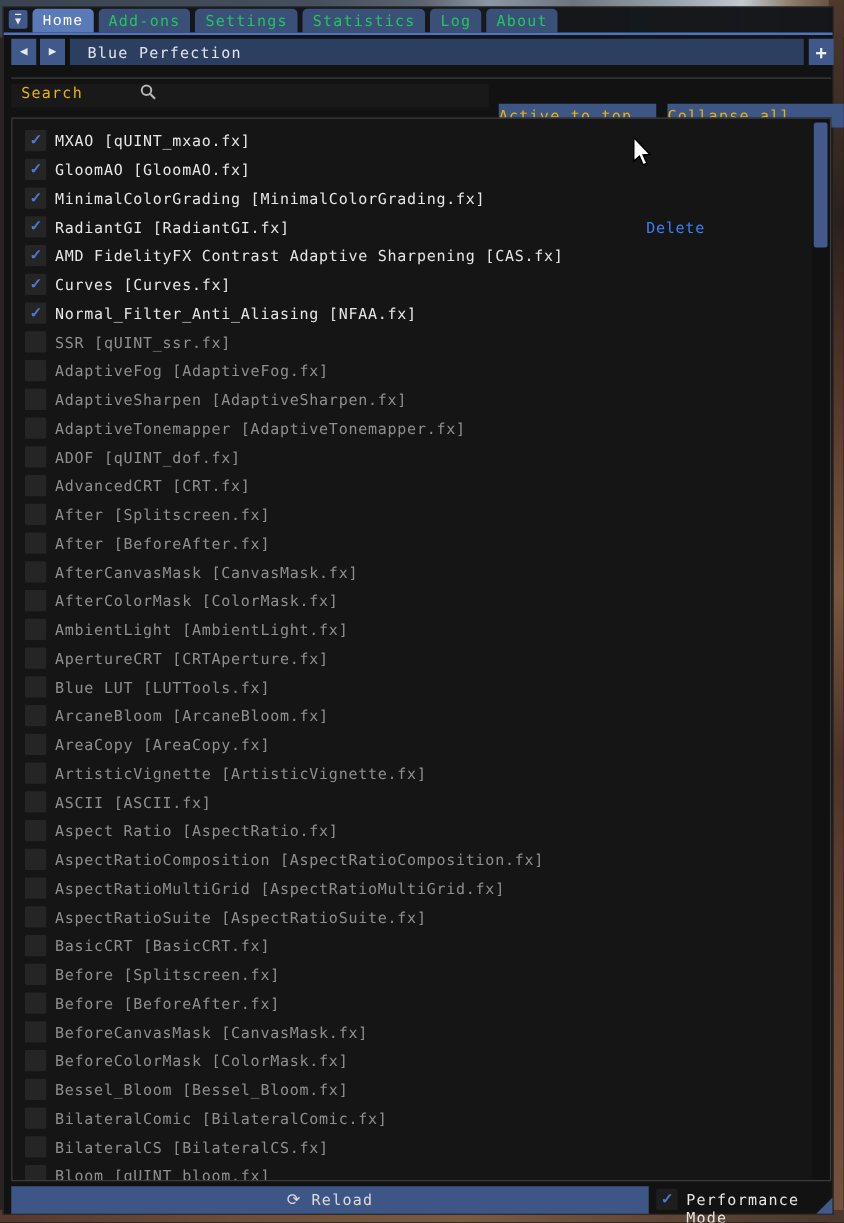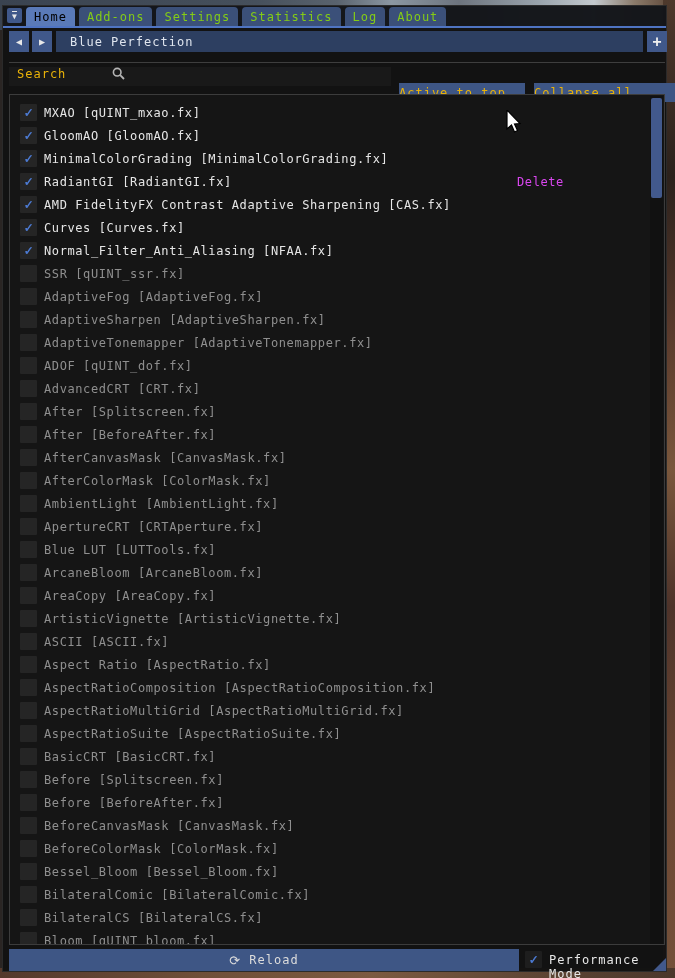--- a/index.html
+++ b/index.html
@@ -19,22 +19,22 @@
   .window { position:absolute; left:2px; top:5px; width:665px; height:967px;
     background:rgba(18,18,18,0.97); border:1px solid rgba(90,90,90,0.35); }
 
   
   .tabbar { position:absolute; left:0; top:0; width:100%; height:22px;
     background:rgba(22,27,36,0.45); border-bottom:2px solid #4f74c2; display:flex; align-items:flex-end; }
   .collapse-btn { width:15px; height:15px; margin:0 4px 3px 4px; background:#40588a; border-radius:2px;
     display:flex; align-items:center; justify-content:center; color:#e8e8e8; font-size:8px; line-height:1; cursor:default; }
   .collapse-btn .glyph { border-top:1.5px solid #e8e8e8; padding-top:1px; }
   .tab { height:19px; padding:3px 8px 2px 8px; margin-right:4px; border-radius:4px 4px 0 0;
-    background:rgba(66,90,138,0.85); color:#84cc16; white-space:nowrap; letter-spacing:1px; }
-  .tab.active { background:#5a7ab8; color:#000000; }
+    background:rgba(66,90,138,0.85); color:#22c55e; white-space:nowrap; letter-spacing:1px; }
+  .tab.active { background:#5a7ab8; color:#ffffff;font-family:Liberation Mono, monospace; }
 
   
   .preset-row { position:absolute; left:0; top:25px; width:100%; height:21px; }
   .nav-btn { position:absolute; top:0; width:20px; height:21px; background:#40588a; color:#e8e8e8;
     display:flex; align-items:center; justify-content:center; font-size:10px; }
   .nav-prev { left:6px; } .nav-next { left:29px; }
   .preset-field { position:absolute; left:53px; top:0; width:587px; height:21px; background:#2d3f61;
     color:#dfe5ee; display:flex; align-items:center; padding-left:14px; letter-spacing:1px; }
   .add-btn { position:absolute; left:644px; top:0; width:20px; height:21px; background:#40588a; color:#f0f0f0;
     display:flex; align-items:center; justify-content:center; font-size:15px; font-weight:bold; }
@@ -54,21 +54,21 @@
   
   .effect-list { position:absolute; left:6px; top:88px; width:656px; height:851px;
     background:#151515; border:1px solid #3c3c3c; overflow:hidden; padding-top:6px; }
   .row { position:relative; height:23px; display:flex; align-items:center; padding-left:10px; }
   .checkbox { width:17px; height:17px; background:#252525; border-radius:1px; flex:none;
     display:flex; align-items:center; justify-content:center; }
   .checkbox .check { color:#4c7ad2; font-size:14px; font-weight:bold; line-height:1;
     text-shadow:0.5px 0 0 #4c7ad2; transform:translateY(-1px); }
   .row .label { margin-left:7px; color:#8f8f8f; letter-spacing:0.6px; white-space:nowrap; }
   .row.checked .label { color:#e6e6e6; }
-  .row .extra { position:absolute; left:507px; color:#d946ef; letter-spacing:0.6px; }
+  .row .extra { position:absolute; left:507px; color:#3b82f6; letter-spacing:0.6px; }
 
   
   .scrollbar { position:absolute; right:1px; top:1px; width:13px; height:849px; background:#111111; }
   .scroll-thumb { position:absolute; left:1px; top:2px; width:11px; height:100px; background:#42598c; border-radius:2px; }
 
   
   .bottom-bar { position:absolute; left:0; top:943px; width:100%; height:22px; }
   .reload-btn { position:absolute; left:6px; top:0; width:510px; height:22px; background:#3e5685; color:#dcdcdc;
     display:flex; align-items:center; justify-content:center; letter-spacing:1px; }
   .reload-btn .icon { margin-right:8px; font-size:13px; }

